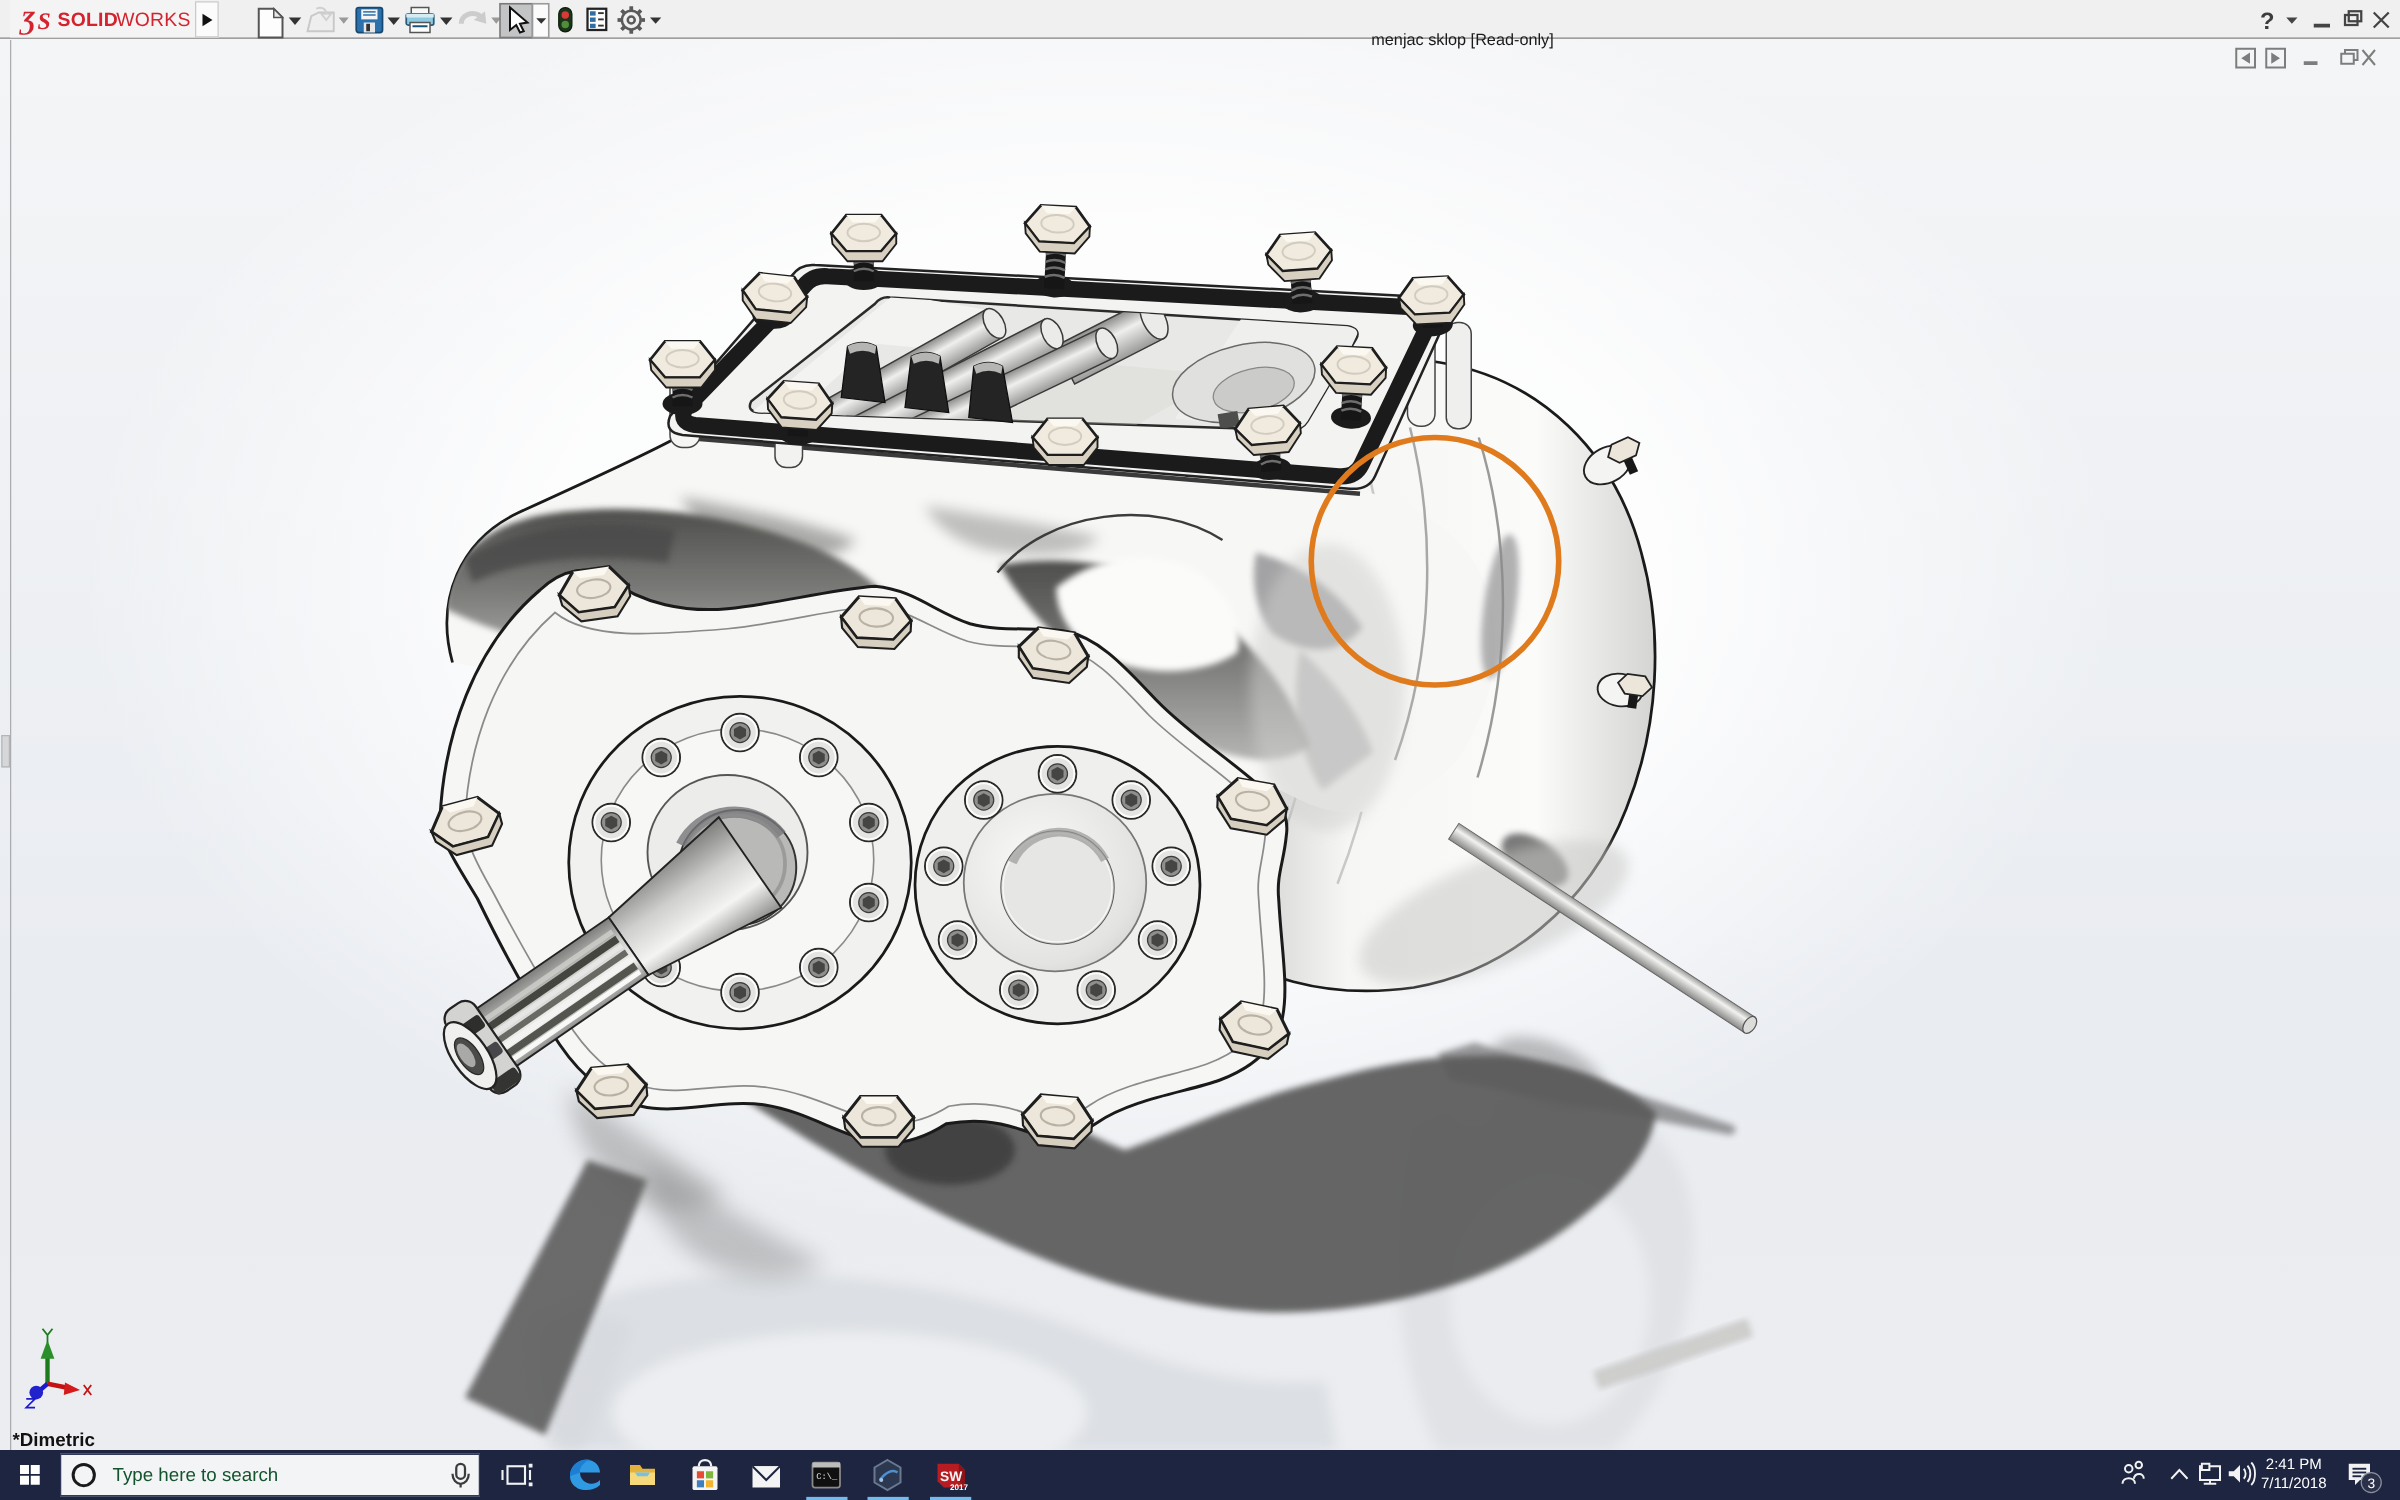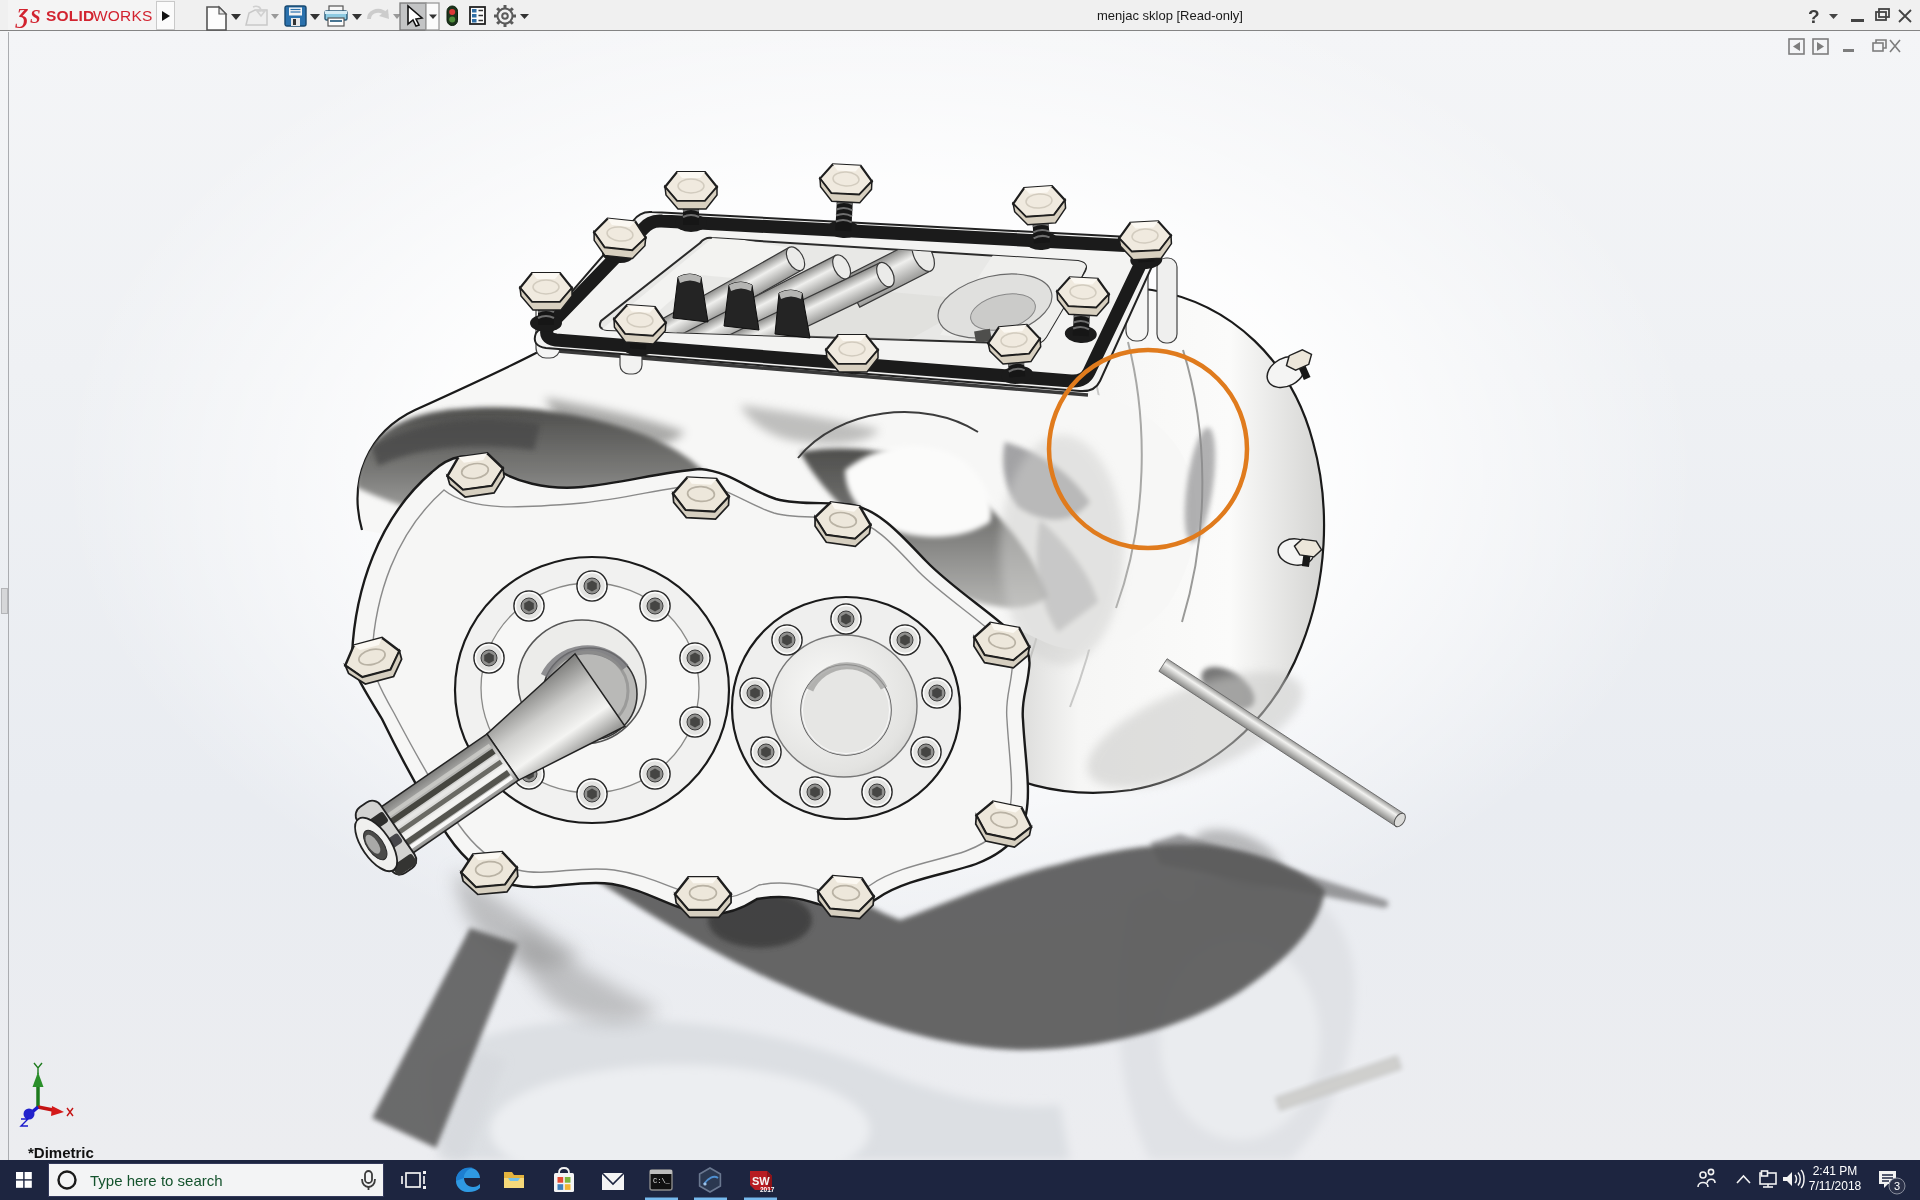--- a/index.html
+++ b/index.html
@@ -3,24 +3,24 @@
 <meta charset="utf-8">
 <style>
 * { margin:0; padding:0; box-sizing:border-box; }
 html,body { width:1920px; height:1200px; overflow:hidden; font-family:"Liberation Sans", sans-serif; }
 #stage { position:relative; width:1920px; height:1200px; background:#fff; }
 
 #titlebar { position:absolute; left:0; top:0; width:1920px; height:31px; background:#f0f0f0; border-bottom:1px solid #848484; }
 #logo { position:absolute; left:8px; top:0; width:148px; height:30px; background:#f4f4f4; }
 #flyout { position:absolute; left:156px; top:1px; width:19px; height:29px; background:#fbfbfb; border:1px solid #c9c9c9; }
 #flyout:after { content:""; position:absolute; left:5px; top:9px; border-left:8px solid #111; border-top:5.5px solid transparent; border-bottom:5.5px solid transparent; }
-#title-text { position:absolute; left:1040px; top:8px; width:260px; text-align:center; font-size:13px; color:#1a1a1a; }
+#title-text { position:absolute; left:1040px; top:24px; width:260px; text-align:center; font-size:13px; color:#1a1a1a; }
 #leftline { position:absolute; left:8px; top:32px; width:1px; height:1128px; background:#aaacb0; }
 #lefttab { position:absolute; left:1px; top:588px; width:7px; height:26px; background:#d6d7d9; border:1px solid #b4b5b8; }
-#dimetric { position:absolute; left:28px; top:1144px; font-size:15px; font-weight:bold; color:#111; letter-spacing:0px; }
+#dimetric { position:absolute; left:10px; top:1144px; font-size:15px; font-weight:bold; color:#111; letter-spacing:0px; }
 
 #taskbar { position:absolute; left:0; top:1160px; width:1920px; height:40px; background:#1d2540; }
 #searchbox { position:absolute; left:48px; top:1163px; width:336px; height:34px; background:#f3f4f5; border:1px solid #33395a; }
 #searchtext { position:absolute; left:90px; top:1172px; font-size:15px; color:#14532d; }
 </style>
 </head>
 <body>
 <div id="stage">
   <svg id="scene" width="1920" height="1200" viewBox="0 0 1920 1200" style="position:absolute;left:0;top:0;">
     <defs>

